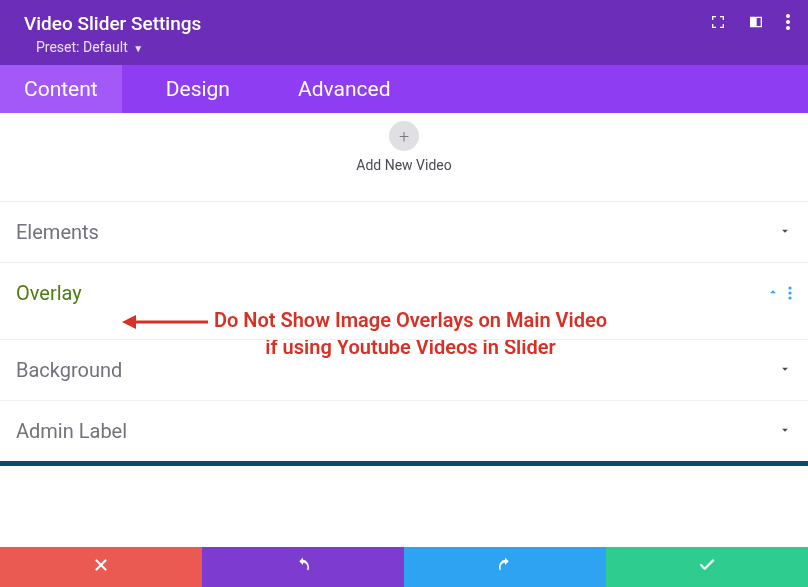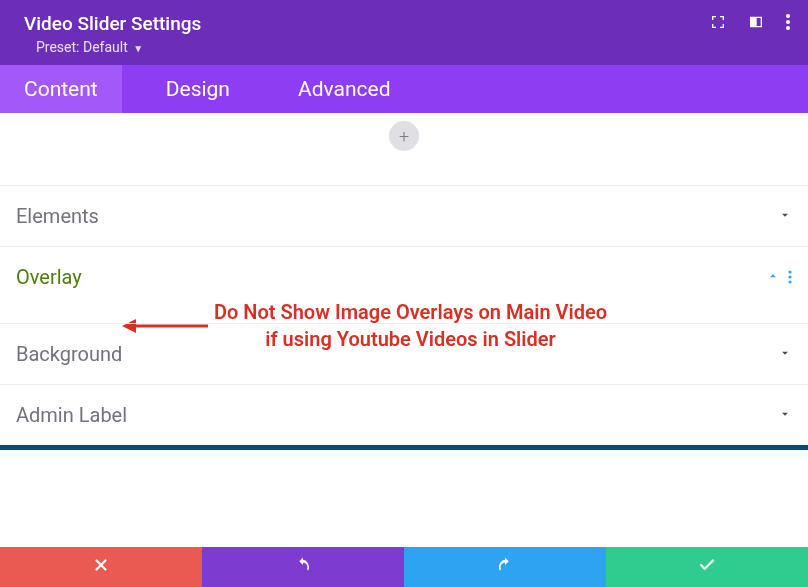--- a/index.html
+++ b/index.html
@@ -152,23 +152,23 @@
     font-size: 12px;
     font-weight: 600;
     color: #8a8a93;
     margin-left: 6px;
   }
 
   
   .annotation {
     position: absolute;
     left: 120px;
-    top: 52px;
-    display: flex;
-    align-items: center;
+    top: 44px;
+    display: flex;
+    align-items: flex-start;
   }
   .arrow {
     width: 90px;
     height: 30px;
     flex-shrink: 0;
   }
   .annotation-text {
     color: #d93025;
     font-size: 20px;
     font-weight: 600;
@@ -236,20 +236,21 @@
   <div class="tab design">Design</div>
   <div class="tab advanced">Advanced</div>
 </div>
 
 <div class="content">
 
   <div class="add-video">
     <div class="add-btn">
       <span>+</span>
     </div>
+    <div class="add-label">Add New Video</div>
   </div>
 
   <div class="section">
     <div class="section-header">
       <div class="section-title">Elements</div>
       <span class="chevron down">
         <svg viewBox="0 0 24 24">
             <path d="M7 10l5 5 5-5z"></path>
           </svg>
       </span>

